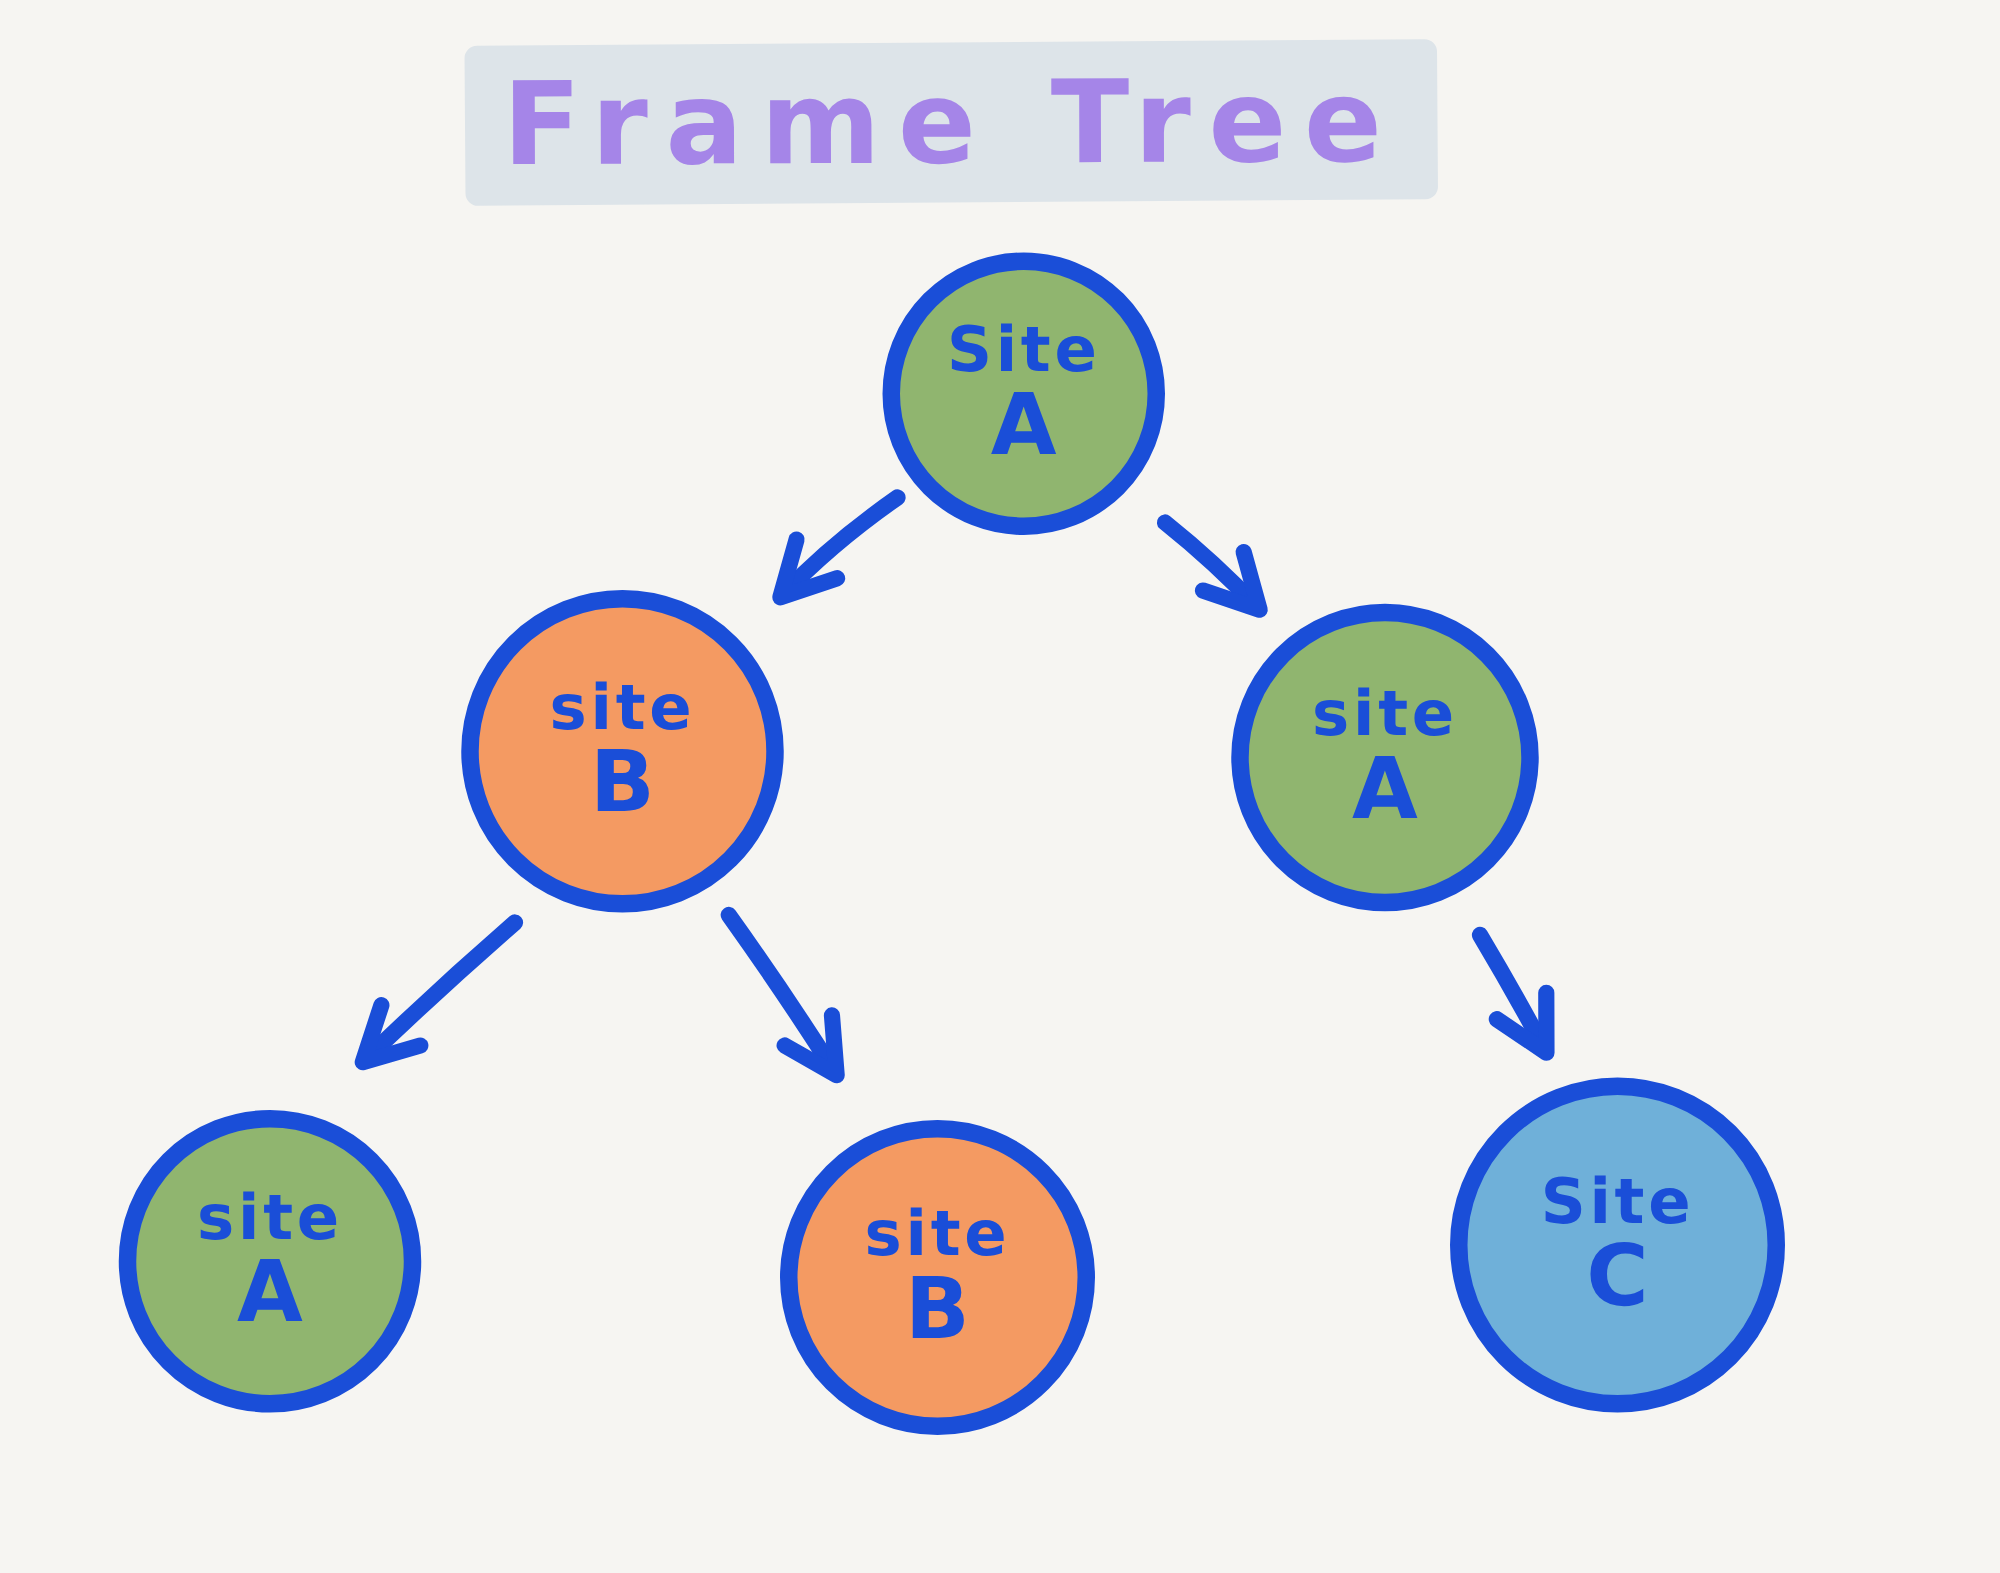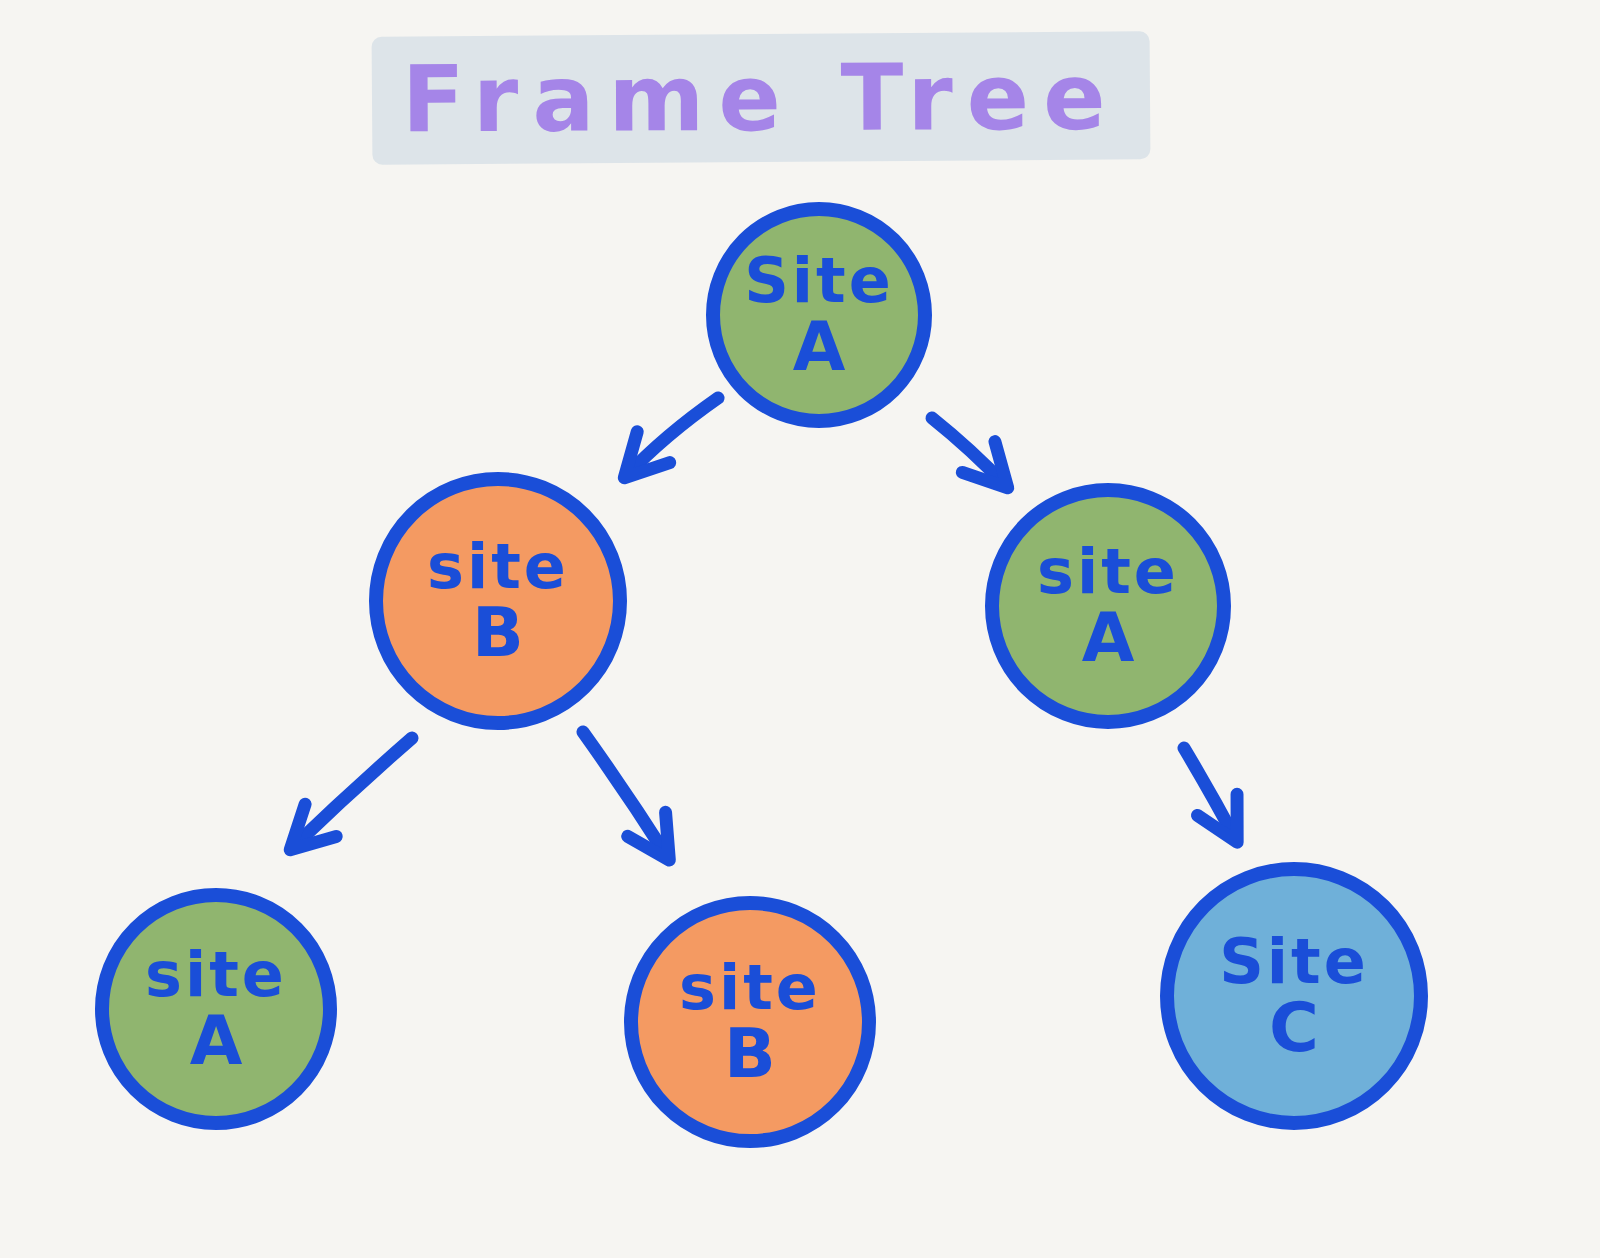--- a/index.html
+++ b/index.html
@@ -35,21 +35,21 @@
     position:absolute;
     box-sizing:border-box;
     border:14px solid #1a4ed8;
     border-radius:50%;
     display:flex;flex-direction:column;
     align-items:center;justify-content:center;
     color:#1a4ed8;
     font-weight:bold;
     text-align:center;
   }
-  .node .l1{font-size:62px;line-height:1.02;letter-spacing:3px;}
+  .node .l1{font-size:50px;line-height:1.02;letter-spacing:3px;}
   .node .l2{font-size:68px;line-height:1.02;}
   .fill-green{background:#90b56f;}
   .fill-orange{background:#f49a62;}
   .fill-blue{background:#6fb0d9;}
 
   .node-root       {left:706px; top:202px; width:226px; height:226px;}
   .node-child-left {left:369px; top:472px; width:258px; height:258px;}
   .node-child-right{left:985px; top:483px; width:246px; height:246px;}
   .node-leaf-left  {left:95px;  top:888px; width:242px; height:242px;}
   .node-leaf-mid   {left:624px; top:896px; width:252px; height:252px;}

